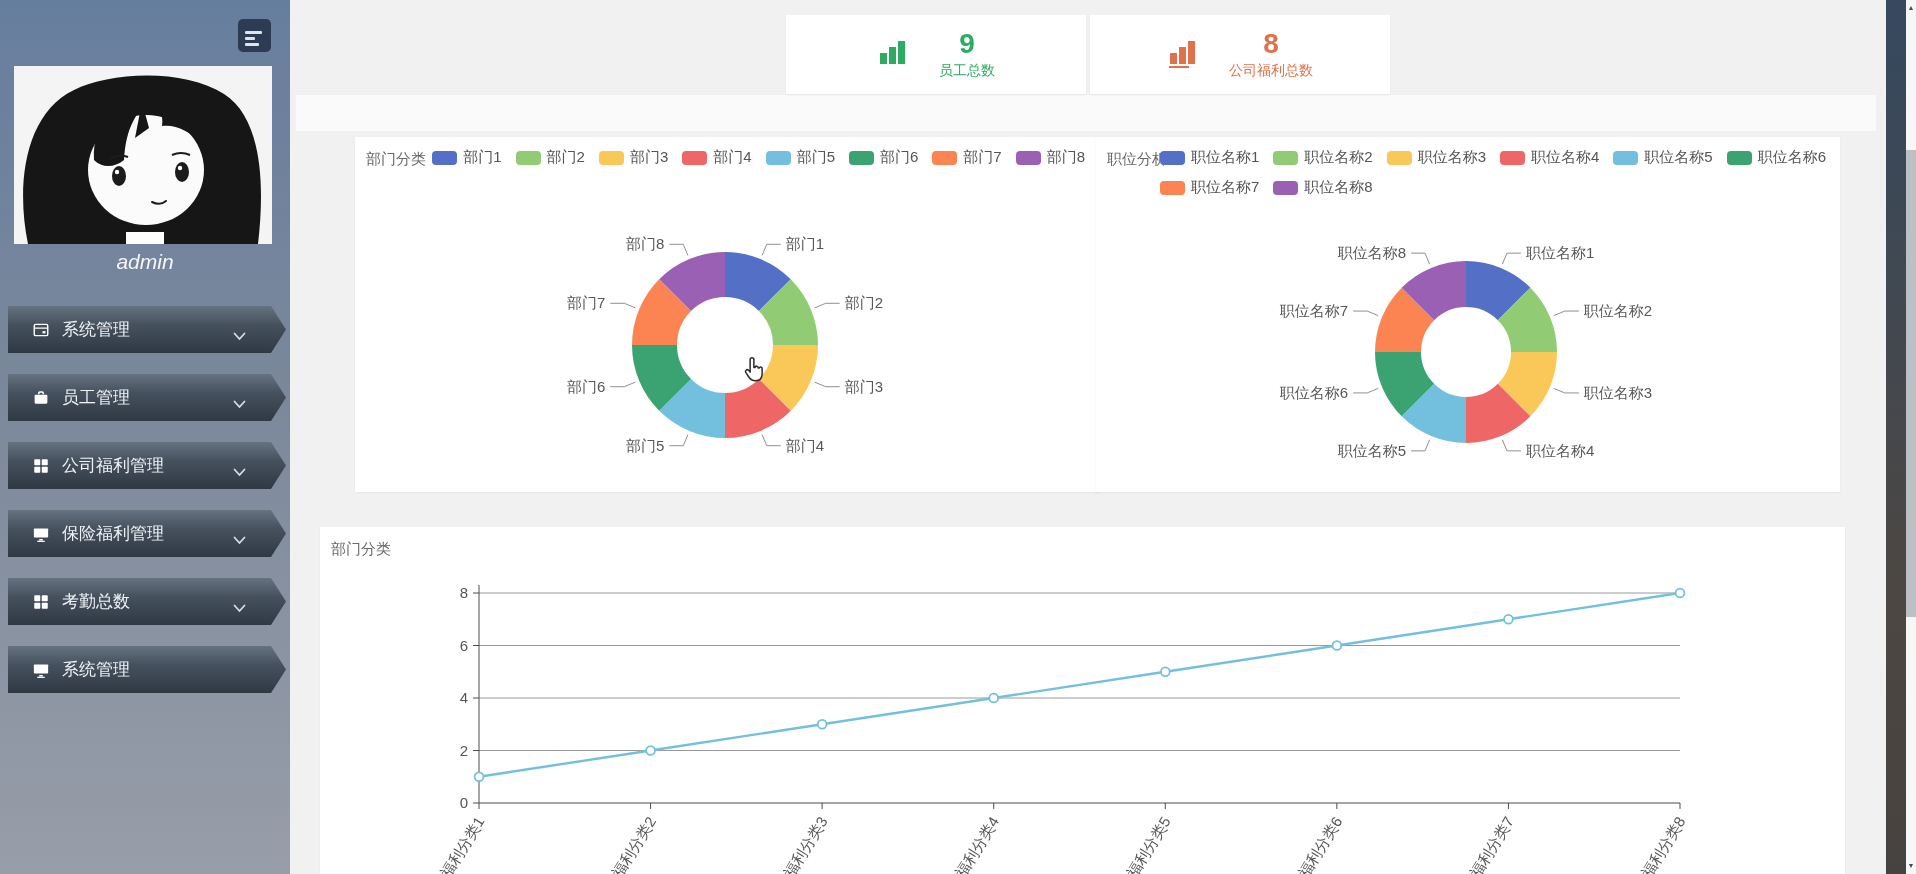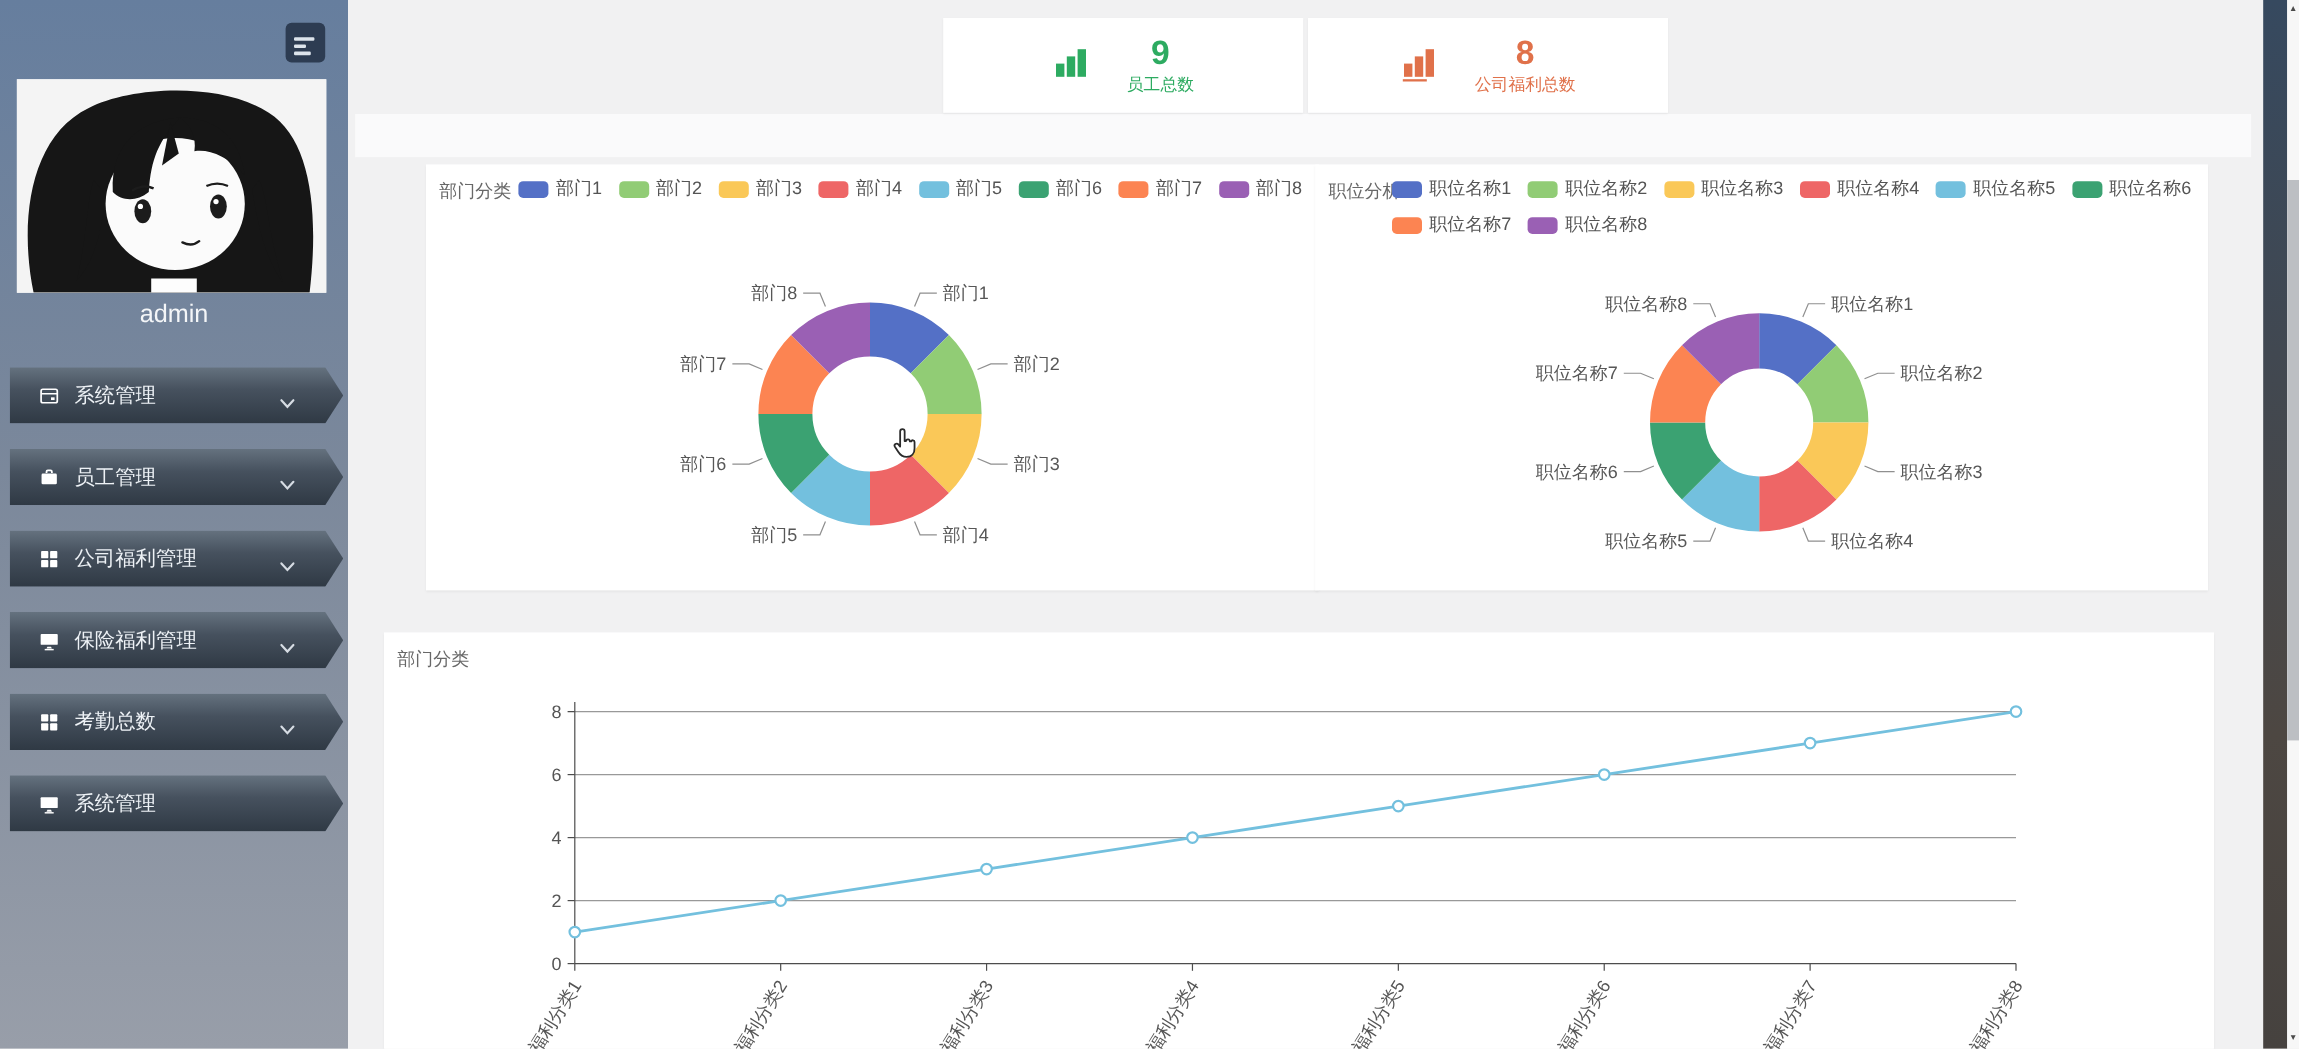--- a/index.html
+++ b/index.html
@@ -7,21 +7,21 @@
   *{box-sizing:border-box;}
 
   
   #sidebar{position:absolute;left:0;top:0;width:290px;height:874px;
     background:linear-gradient(180deg,#667e9e 0%,#7b889b 45%,#989ea9 100%);}
   #toggle-btn{position:absolute;left:238px;top:19px;width:33px;height:33px;background:#2d3c52;
     border-radius:5px;border:none;padding:8px 0 0 7px;cursor:pointer;}
   #toggle-btn i{display:block;height:3px;background:#dde4ec;border-radius:1px;margin-bottom:3px;}
   #toggle-btn i:nth-child(1){width:17px}#toggle-btn i:nth-child(2){width:10px}#toggle-btn i:nth-child(3){width:14px}
   #avatar{position:absolute;left:14px;top:66px;width:258px;height:178px;background:#fff;overflow:hidden;}
-  #username{position:absolute;top:250px;left:0;width:290px;text-align:center;color:#f4f6f8;font-size:21px;}
+  #username{position:absolute;top:250px;left:0;width:290px;text-align:center;color:#f4f6f8;font-size:21px;font-style:italic;}
   #menu{position:absolute;top:306px;left:8px;width:278px;}
   .menu-item{position:relative;display:flex;align-items:center;height:47px;margin-bottom:21px;
     padding-left:24px;gap:12px;color:#eef2f6;font-size:17px;cursor:pointer;
     background:linear-gradient(180deg,#65727f 0%,#46515e 40%,#2f3944 100%);
     clip-path:polygon(0 0,calc(100% - 15px) 0,100% 50%,calc(100% - 15px) 100%,0 100%);}
   .menu-item .mi-icon{width:18px;height:18px;flex:0 0 18px;display:flex;align-items:center;}
   .menu-item .chev{position:absolute;right:40px;top:20px;}
 
   
   #main{position:absolute;left:290px;top:0;width:1596px;height:874px;background:#f1f1f2;}

